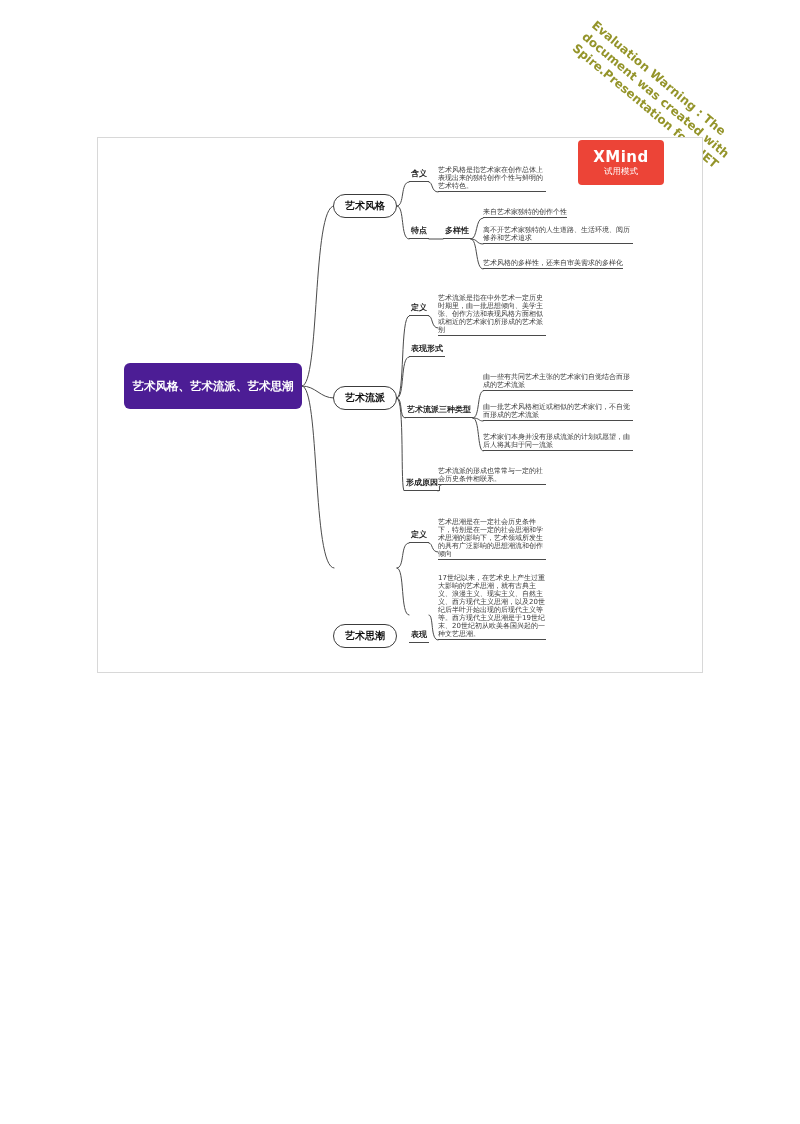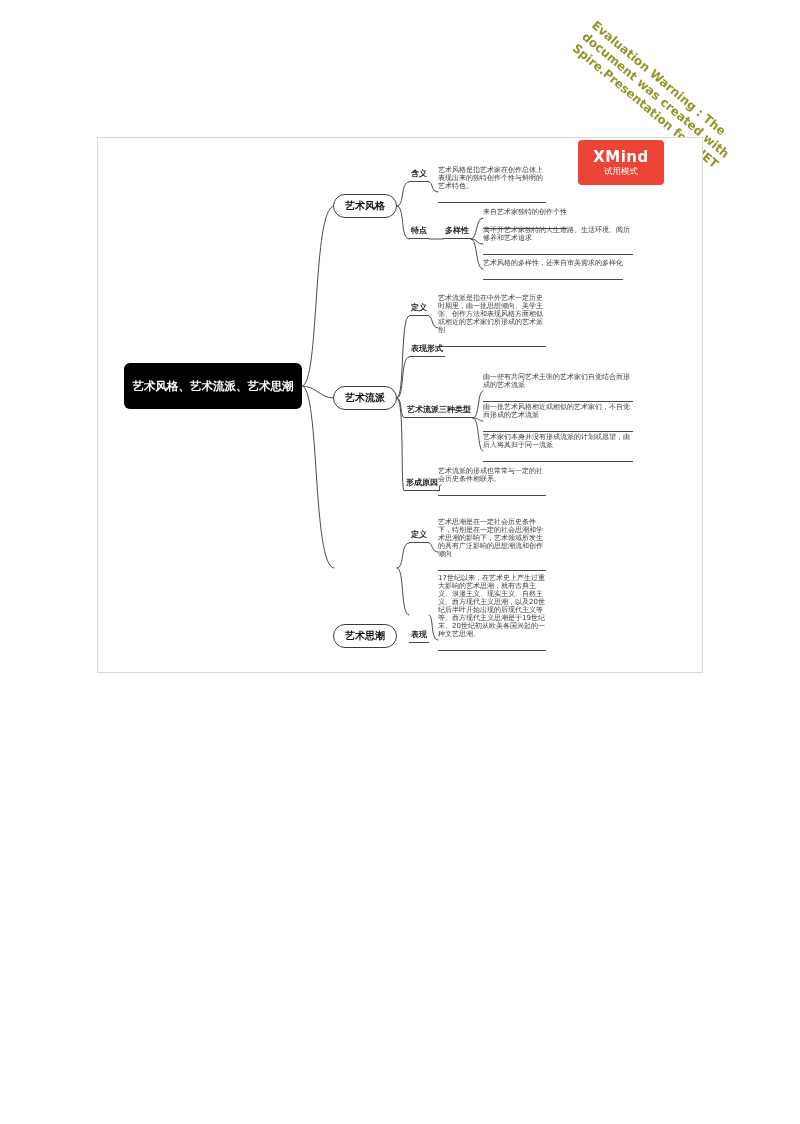--- a/index.html
+++ b/index.html
@@ -31,21 +31,21 @@
     width:64px; height:24px; background:#ffffff; border:1.5px solid #3c3c3c;
     border-radius:12px; color:#111111; font-weight:700; font-size:10px;
     display:flex; align-items:center; justify-content:center;
   }
   .sublabel {
     font-size:8px; line-height:10px; font-weight:700; color:#222222;
     padding:0 2px 2px 2px; border-bottom:1px solid #4a4a4a; white-space:nowrap;
   }
   .leaf {
     font-size:7px; line-height:8px; color:#3a3a3a;
-    padding-bottom:12px; border-bottom:1px solid #4a4a4a;
+    padding-bottom:1px; border-bottom:1px solid #4a4a4a;
     word-break:break-all;
   }
   .w-fit { width:max-content; }
 
   .badge {
     position:absolute; right:38px; top:2px; width:86px; height:45px;
     background:#EC4437; border-radius:4px; color:#ffffff; z-index:3;
     display:flex; flex-direction:column; align-items:center; justify-content:center;
   }
   .badge .brand { font-weight:700; font-size:15px; line-height:17px; letter-spacing:.5px; }
@@ -85,21 +85,21 @@
         <path d="M375,280 C382,280 379,313 385,313"></path>
         <path d="M340,353 C344,353 339,347 343,347"></path>
 
         <path d="M299,430 C307,430 302,405 311,405"></path>
         <path d="M299,430 C307,430 302,477 311,477"></path>
         <path d="M331,405 C335,405 333,414 340,414"></path>
         <path d="M331,477 C336,477 332,502 340,502"></path>
       </g>
     </svg>
 
-    <div class="node root" style="left: 26px; top: 225px; background: #000000;">艺术风格、艺术流派、艺术思潮</div>
+    <div class="node root" style="left: 26px; top: 225px; background: #4c1d95;">艺术风格、艺术流派、艺术思潮</div>
 
     <div class="node topic" style="left:235px; top:56px;">艺术风格</div>
     <div class="node topic" style="left:235px; top:248px;">艺术流派</div>
     <div class="node topic" style="left:235px; top:442px;margin-top:44px;">艺术思潮</div>
 
     <div class="node sublabel" style="left:311px; top:31px;">含义</div>
     <div class="node leaf" style="left:340px; top:28px; width:108px;">艺术风格是指艺术家在创作总体上表现出来的独特创作个性与鲜明的艺术特色。</div>
 
     <div class="node sublabel" style="left:311px; top:88px;">特点</div>
     <div class="node sublabel" style="left:345px; top:88px;">多样性</div>

